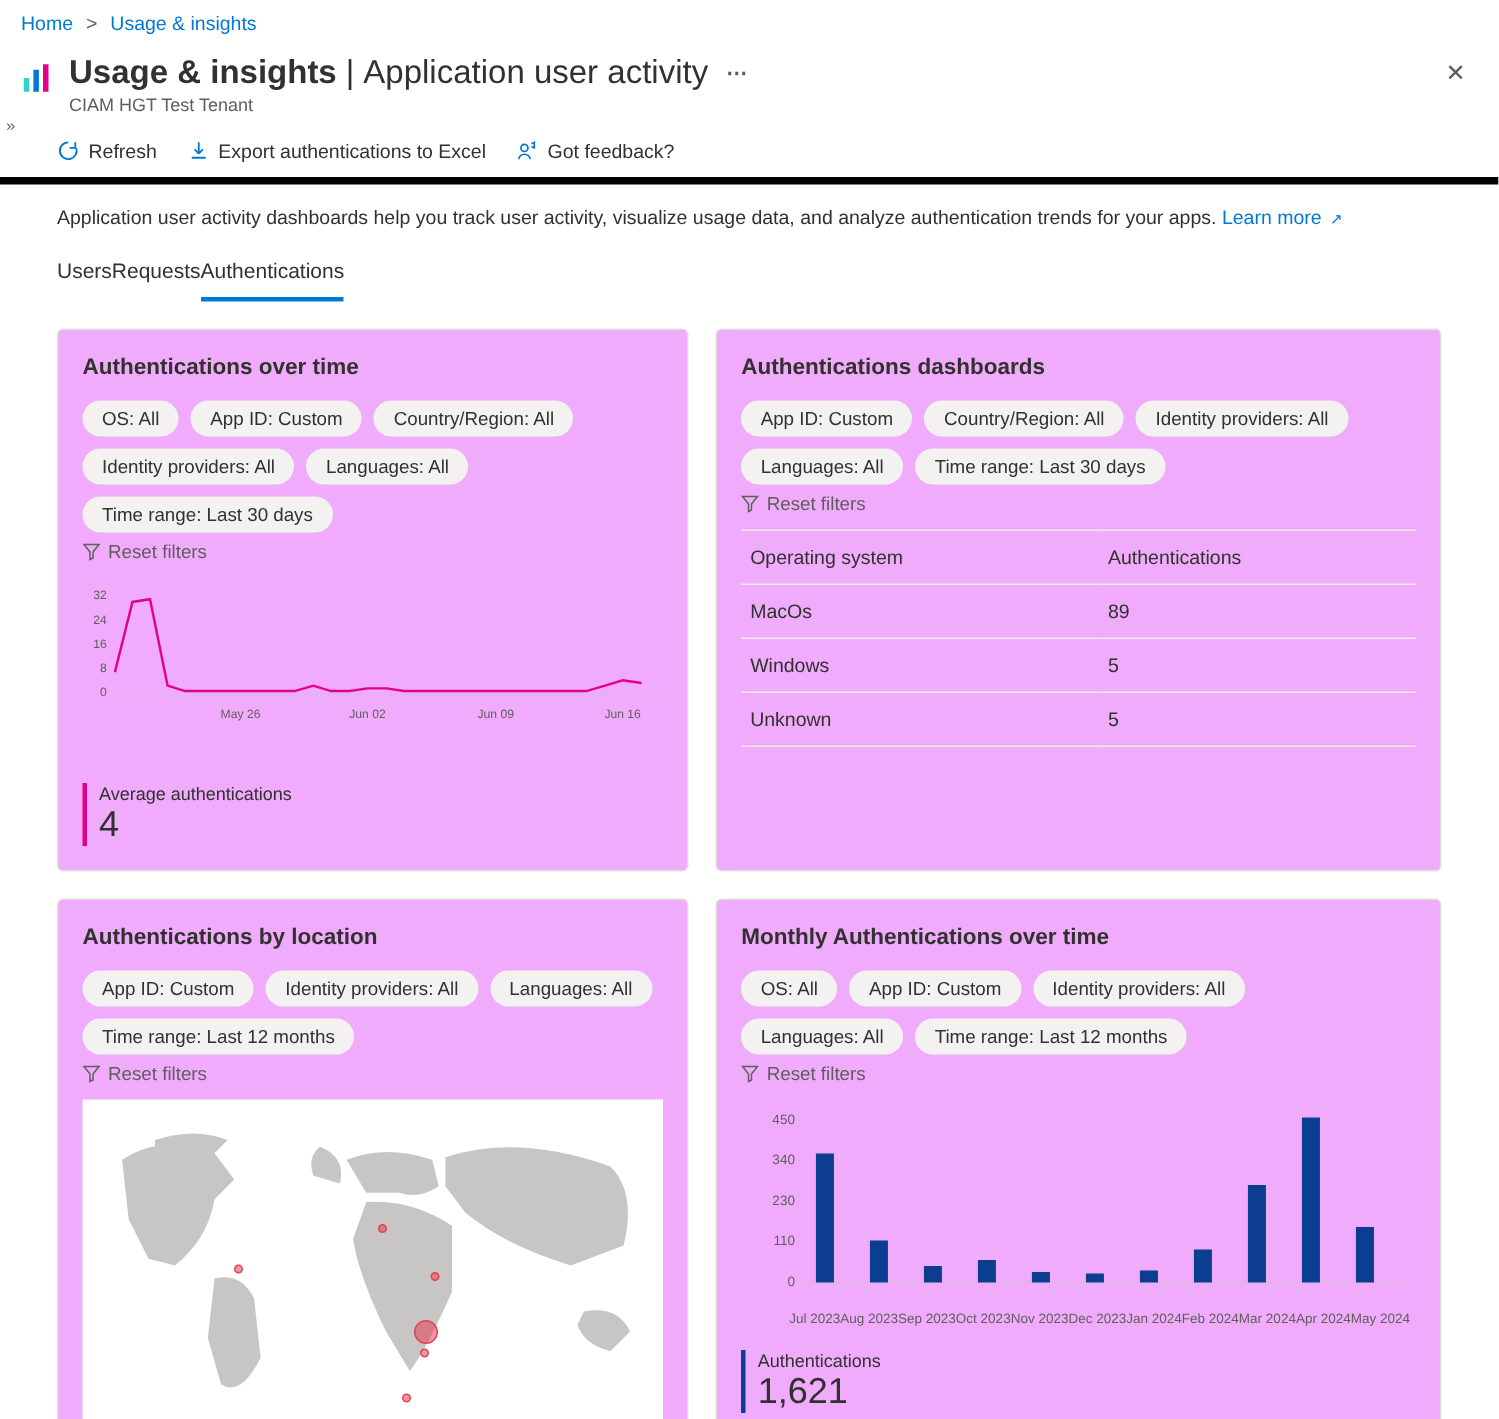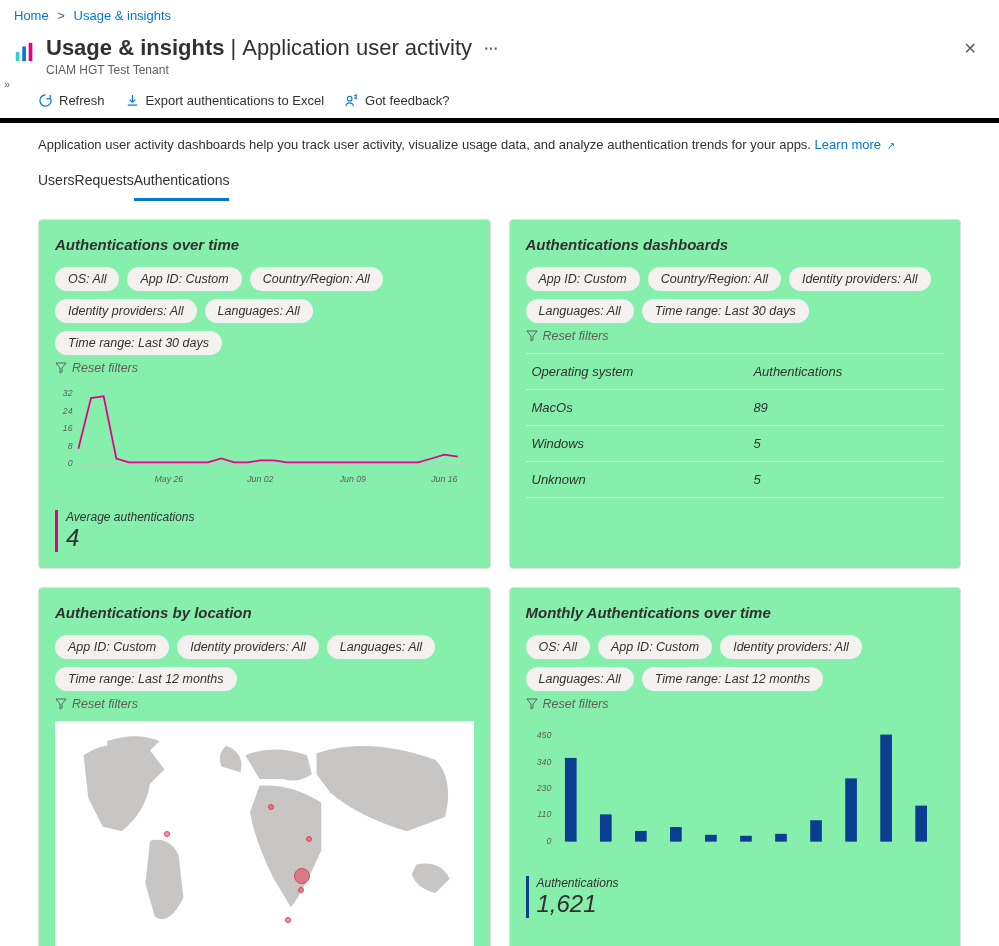--- a/index.html
+++ b/index.html
@@ -19,28 +19,28 @@
 .toolbar { display: flex; gap: 20px; padding: 8px 38px 10px 38px; border-bottom: 5px solid #000000; align-items: center; }
 .tool-item { display: flex; align-items: center; gap: 6px; color: #323130; cursor: pointer; font-size: 13px; }
 .tool-icon { width: 15px; height: 15px; display: inline-flex; }
 .helptext { padding: 14px 38px 10px 38px; font-size: 13px; color: #323130; }
 .helptext a { color: #0078d4; text-decoration: none; }
 .ext-icon { font-size: 10px; margin-left: 2px; }
 .tabs { display: flex; padding: 2px 38px 0 38px; border-bottom: 0; }
 .tab { padding: 8px 0 10px 0; font-size: 14px; color: #323130; cursor: pointer; border-bottom: 3px solid transparent; }
 .tab.active { border-bottom-color: #0078d4; font-weight: 400; }
 .grid { display: grid; grid-template-columns: 1fr 1fr; gap: 18px; padding: 18px 38px; }
-.card { border: 1px solid #e1dfdd; border-radius: 4px; padding: 16px; background: #86efac; font-style: italic; }
+.card { border: 1px solid #e1dfdd; border-radius: 4px; padding: 16px; background: #f0abfc; }
 .card h3 { font-size: 15px; font-weight: 600; margin-bottom: 14px; }
 .pills { display: flex; flex-wrap: wrap; gap: 8px; margin-bottom: 6px; }
 .pill { background: #f3f2f1; border-radius: 14px; padding: 5px 13px; font-size: 12.5px; color: #323130; cursor: pointer; }
 .reset { display: flex; align-items: center; gap: 5px; color: #605e5c; font-size: 12.5px; margin: 4px 0 10px 0; cursor: pointer; }
 .filter-icon { width: 12px; height: 12px; display: inline-flex; }
 .line-chart { width: 100%; height: 110px; }
-.metric-box { border-left: 3px solid #e3008c; padding-left: 8px; margin-top: 12px; }
+.metric-box { border-left: 3px solid #e3008c; padding-left: 8px; margin-top: 24px; }
 .metric-box .ml { font-size: 12px; color: #323130; }
 .metric-box .mv { font-size: 24px; font-weight: 400; }
 .metric-box.blue { border-left-color: #0b3d91; }
 .tbl { width: 100%; border-collapse: collapse; font-size: 13px; margin-top: 8px; }
 .tbl th, .tbl td { text-align: left; padding: 10px 6px; border-bottom: 1px solid #edebe9; font-weight: 400; }
 .tbl th { color: #323130; font-weight: 400; border-top: 1px solid #edebe9; }
 .map-wrap { width: 100%; height: 230px; position: relative; background: #fff; margin-top: 6px; }
 .map-svg { width: 100%; height: 100%; }
 .map-marker { position: absolute; border-radius: 50%; background: rgba(227, 64, 85, 0.55); border: 1px solid #e34055; }
 .bar-chart { width: 100%; height: 130px; margin-top: 6px; }
@@ -275,19 +275,32 @@
         <rect x="148" width="12" y="101" height="15"></rect>
         <rect x="184" width="12" y="109" height="7"></rect>
         <rect x="220" width="12" y="110" height="6"></rect>
         <rect x="256" width="12" y="108" height="8"></rect>
         <rect x="292" width="12" y="94" height="22"></rect>
         <rect x="328" width="12" y="51" height="65"></rect>
         <rect x="364" width="12" y="6" height="110"></rect>
         <rect x="400" width="12" y="79" height="37"></rect>
       </g>
     </svg>
+    <div class="bar-x-labels">
+      <span>Jul 2023</span>
+      <span>Aug 2023</span>
+      <span>Sep 2023</span>
+      <span>Oct 2023</span>
+      <span>Nov 2023</span>
+      <span>Dec 2023</span>
+      <span>Jan 2024</span>
+      <span>Feb 2024</span>
+      <span>Mar 2024</span>
+      <span>Apr 2024</span>
+      <span>May 2024</span>
+    </div>
     <div class="metric-box blue" style="margin-top:16px;">
       <div class="ml">Authentications</div>
       <div class="mv">1,621</div>
     </div>
   </div>
 
 </div>
 
 </body></html>

